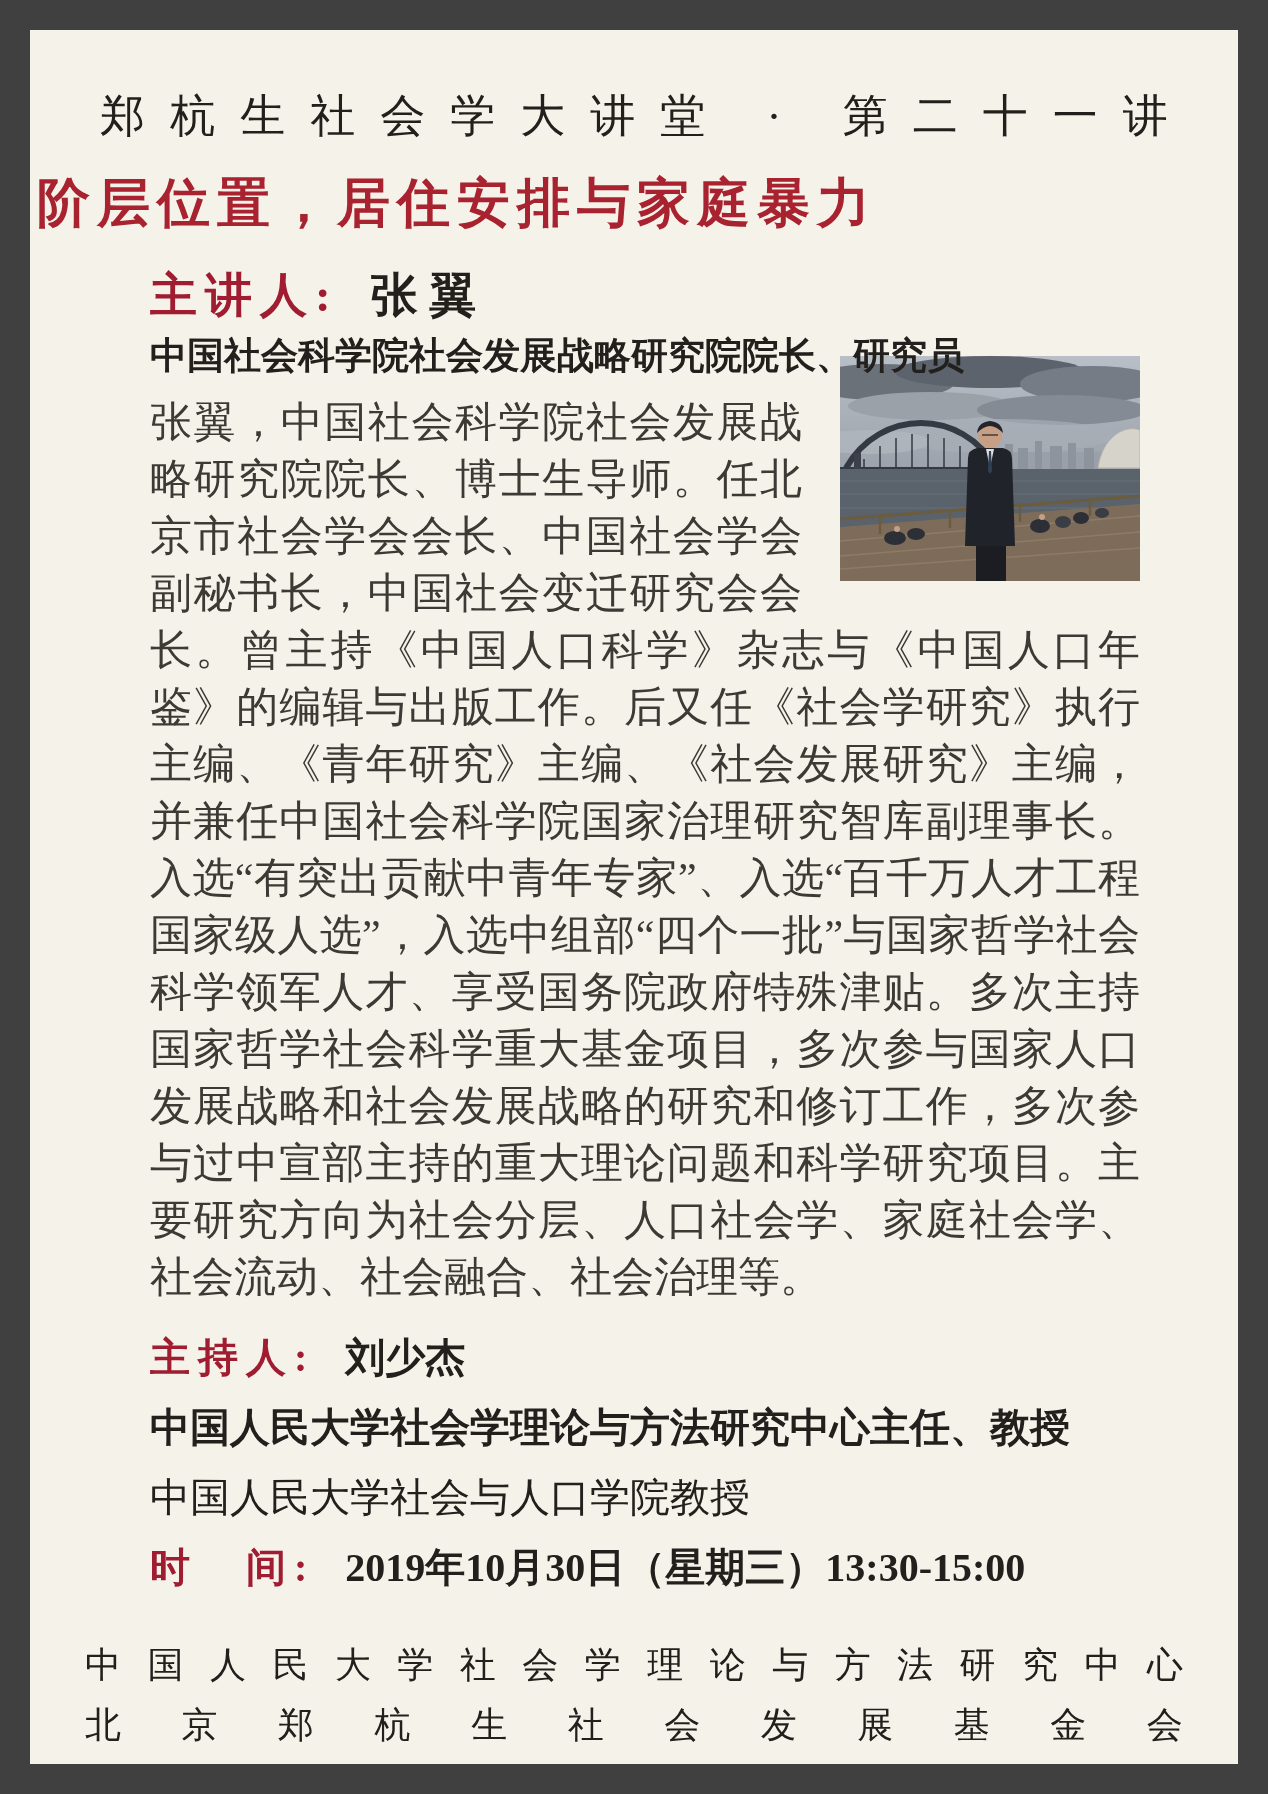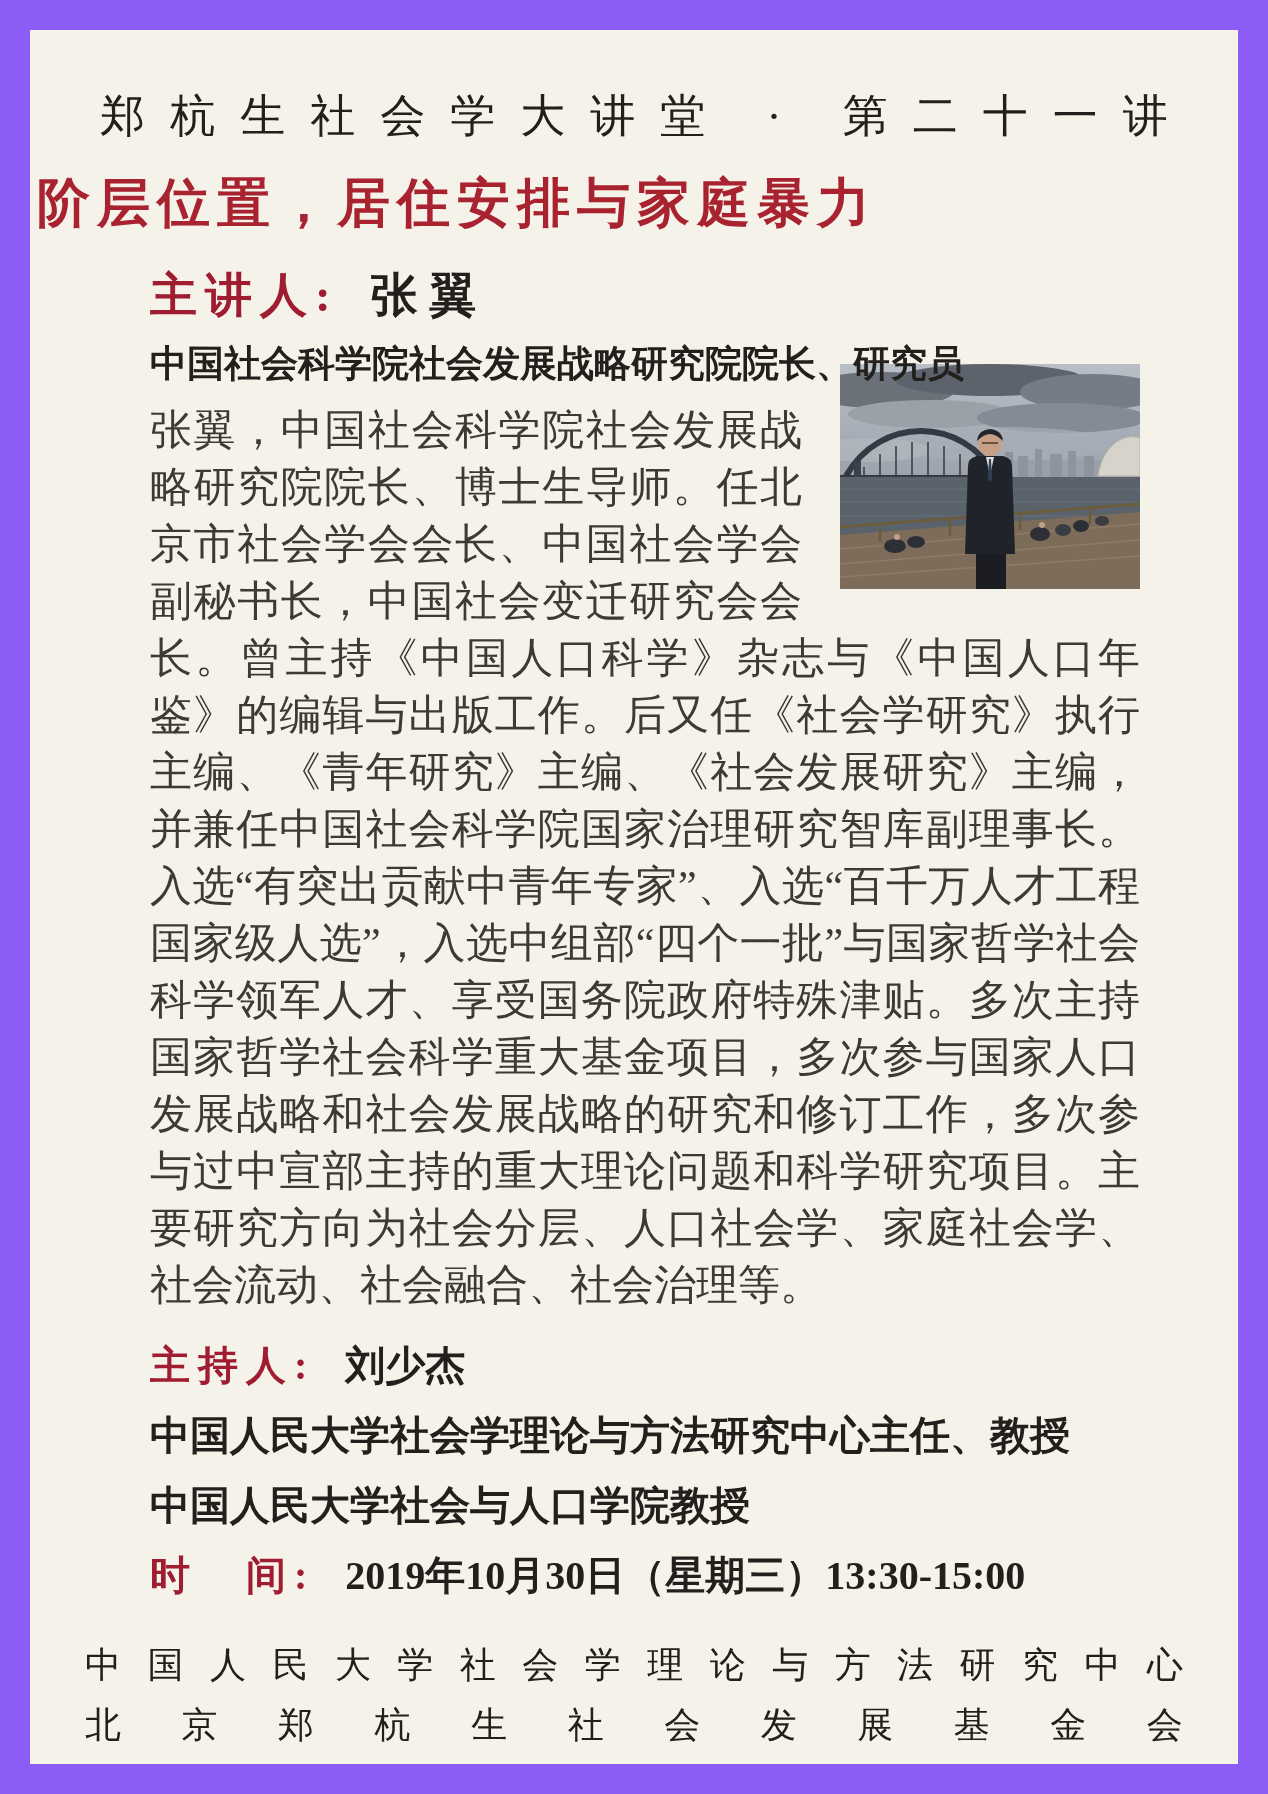--- a/index.html
+++ b/index.html
@@ -1,18 +1,18 @@
 <!DOCTYPE html>
 <html><head>
 <meta charset="utf-8">
 <style>
   html,body{margin:0;padding:0;background:#ffffff;}
   .poster{
     width:1268px;height:1794px;box-sizing:border-box;
-    background:#8b5cf6;padding:30px;
+    background:#404040;padding:30px;
     font-family:"Liberation Serif", serif;
     color:#22201d;
   }
   .inner{
     width:100%;height:100%;box-sizing:border-box;
     background:#f5f2ea;
     display:flex;flex-direction:column;
     overflow:hidden;position:relative;
   }
   .series-title{
@@ -22,21 +22,21 @@
   }
   .lecture-title{
     margin-top:22px;text-align:left;
     font-size:53px;font-weight:bold;color:#a8222f;
     letter-spacing:7px;text-indent:7px;white-space:nowrap;
   }
   .content{margin-top:30px;padding:0 98px 0 120px;}
   .speaker-row{font-size:47px;font-weight:bold;line-height:50px;}
   .label{color:#a01c30;font-weight:bold;letter-spacing:8px;}
   .val{margin-left:20px;color:#22201d;font-weight:bold;}
-  .affil{margin-top:20px;font-size:37px;font-weight:bold;line-height:48px;}
+  .affil{margin-top:12px;font-size:37px;font-weight:bold;line-height:48px;}
   .bio-label{margin-top:22px;font-size:41px;font-weight:bold;color:#a01c30;line-height:52px;}
   .bio{
     margin-top:14px;font-size:42px;line-height:57px;
     text-align:justify;color:#3d3a35;
   }
   .photo{
     float:right;width:300px;height:225px;
     margin:-38px 0 18px 38px;
   }
   .photo svg{display:block;width:300px;height:225px;}
@@ -124,21 +124,21 @@
         </div>
         <span>张翼，中国社会科学院社会发展战略研究院院长、博士生导师。任北京市社会学会会长、中国社会学会副秘书长，中国社会变迁研究会会长。曾主持《中国人口科学》杂志与《中国人口年鉴》的编辑与出版工作。后又任《社会学研究》执行主编、《青年研究》主编、《社会发展研究》主编，并兼任中国社会科学院国家治理研究智库副理事长。入选“有突出贡献中青年专家”、入选“百千万人才工程国家级人选”，入选中组部“四个一批”与国家哲学社会科学领军人才、享受国务院政府特殊津贴。多次主持国家哲学社会科学重大基金项目，多次参与国家人口发展战略和社会发展战略的研究和修订工作，多次参与过中宣部主持的重大理论问题和科学研究项目。主要研究方向为社会分层、人口社会学、家庭社会学、社会流动、社会融合、社会治理等。</span>
       </div>
 
       <div class="rows">
         <div class="row">
           <span class="label">主持人:</span>
           <span class="val">刘少杰</span>
         </div>
         <div class="row" style="font-weight:bold;">中国人民大学社会学理论与方法研究中心主任、教授</div>
-        <div class="row" style="font-weight:bold;">中国人民大学社会与人口学院教授</div>
+        <div class="row" style="font-weight:normal;">中国人民大学社会与人口学院教授</div>
         <div class="row">
           <span class="label">时　间:</span>
           <span class="val">2019年10月30日（星期三）13:30-15:00</span>
         </div>
       </div>
 
     </div>
 
     <div class="footer">
       <div class="char-justify">

